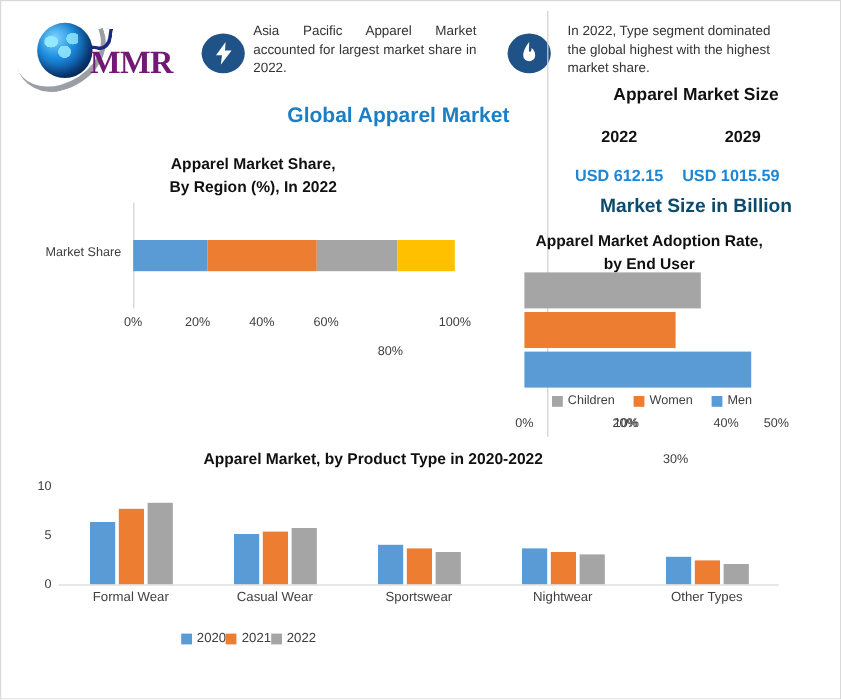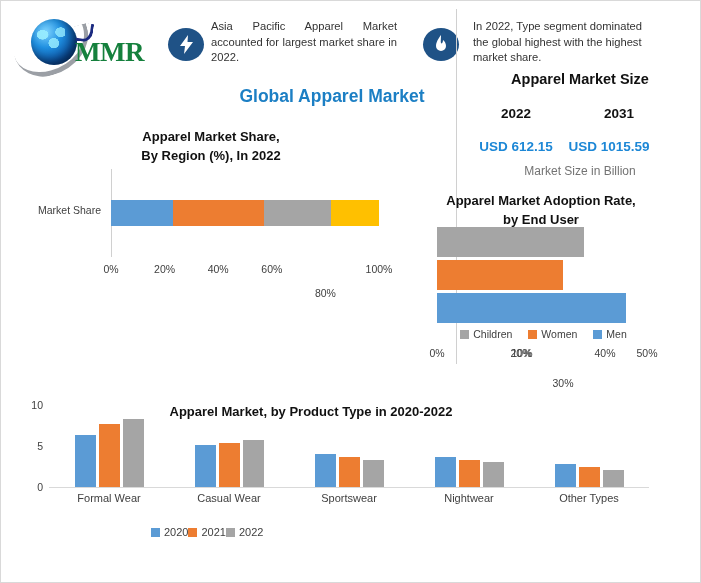--- a/index.html
+++ b/index.html
@@ -19,21 +19,21 @@
   .globe:after{content:"";position:absolute;left:6px;top:8px;width:28px;height:26px;
          background:
            radial-gradient(ellipse at 20% 30%, rgba(150,235,255,.95) 0 18%, transparent 19%),
            radial-gradient(ellipse at 60% 62%, rgba(150,235,255,.85) 0 22%, transparent 23%),
            radial-gradient(ellipse at 85% 20%, rgba(150,235,255,.8) 0 16%, transparent 17%);}
   .swoosh{position:absolute;left:2px;top:18px;width:74px;height:36px;
           border-bottom:5px solid #8a8f96;border-right:4px solid #8a8f96;
           border-radius:0 0 60% 40%/0 0 90% 70%;transform:rotate(-16deg);
           border-left:0;border-top:0;opacity:.85;}
   .mmr-text{position:absolute;left:62px;top:22px;font-family:"Liberation Serif",serif;
-            font-weight:bold;font-size:27px;color:#15803d;letter-spacing:-0.5px;}
+            font-weight:bold;font-size:27px;color:#701a75;letter-spacing:-0.5px;}
   .mmr-tick{position:absolute;left:64px;top:8px;width:13px;height:16px;
             border:3px solid #1b2a80;border-top:0;border-left:0;
             border-radius:0 0 60% 0;transform:rotate(8deg);}
 
   .badge{position:absolute;width:36px;height:33px;border-radius:50%;
          background:#1f5286;display:flex;align-items:center;justify-content:center;}
   #badge1{left:167px;top:27px;}
   #badge2{left:422px;top:27px;}
 
   .htext{position:absolute;font-size:11.2px;color:#333;line-height:15.5px;
@@ -50,21 +50,21 @@
   
   #ms-title{position:absolute;left:468px;top:70px;width:222px;text-align:center;
             font-size:14.5px;font-weight:bold;color:#111;}
   .ms-year{position:absolute;top:105px;font-size:13.5px;font-weight:bold;color:#111;
            text-align:center;width:90px;}
   #ms-y1{left:470px;} #ms-y2{left:573px;}
   .ms-val{position:absolute;top:138px;font-size:13.5px;font-weight:bold;color:#1c87d6;
           text-align:center;width:100px;}
   #ms-v1{left:465px;} #ms-v2{left:558px;}
   #ms-sub{position:absolute;left:468px;top:163px;width:222px;text-align:center;
-          font-size:12px;color:#737373;}
+          font-size:16px;color:#0c4a6e;font-weight:bold;}
 
   
   #c1-title{position:absolute;left:60px;top:126px;width:300px;text-align:center;
             font-size:13px;font-weight:bold;color:#111;line-height:19px;}
   #c1-cat{position:absolute;left:12px;top:203px;width:88px;text-align:right;
           font-size:10.5px;color:#404040;}
   #c1-plot{position:absolute;left:110px;top:168px;width:268px;height:88px;}
   #c1-axisline{position:absolute;left:110px;top:168px;width:1px;height:88px;background:#d0d0d0;}
   #c1-bar{position:absolute;left:0;top:31px;height:26px;width:268px;display:flex;}
   #c1-bar > div{height:100%;}
@@ -81,21 +81,21 @@
             font-size:13px;font-weight:bold;color:#111;line-height:19px;}
   #c2-plot{position:absolute;left:436px;top:226px;width:210px;height:98px;}
   .c2-bar{position:absolute;left:0;height:30px;}
   #c2-legend{position:absolute;left:430px;top:327px;width:225px;
              display:flex;justify-content:center;gap:16px;font-size:10.5px;color:#404040;}
   .c2-ticks{position:absolute;left:420px;top:346px;width:250px;height:14px;}
   .c2-ticks span{position:absolute;font-size:10.5px;color:#404040;
                  transform:translateX(-50%);white-space:nowrap;}
 
   
-  #c3-title{position:absolute;left:80px;top:403px;width:460px;text-align:center;
+  #c3-title{position:absolute;left:80px;top:374px;width:460px;text-align:center;
             font-size:13px;font-weight:bold;color:#111;}
   #c3-base{position:absolute;left:48px;top:486px;width:600px;height:1px;background:#d9d9d9;}
   .c3-ylab{position:absolute;right:0;font-size:10.5px;color:#404040;transform:translateY(-50%);}
   #c3-yaxis{position:absolute;left:8px;top:404px;width:34px;height:82px;}
   #c3-groups{position:absolute;left:48px;top:404px;width:600px;height:82px;display:flex;}
   .c3-group{flex:1;display:flex;align-items:flex-end;justify-content:center;gap:3px;height:100%;}
   .c3-bar{width:21px;}
   #c3-xlabels{position:absolute;left:48px;top:491px;width:600px;display:flex;}
   #c3-xlabels div{flex:1;text-align:center;font-size:11px;color:#404040;}
   #c3-legend{position:absolute;left:150px;top:525px;width:400px;
@@ -130,21 +130,21 @@
     <div>the global highest with the highest</div>
     <div class="lastline">market share.</div>
   </div>
 
   <div id="divider" class="vline"></div>
 
   <div id="main-title">Global Apparel Market</div>
 
   <div id="ms-title">Apparel Market Size</div>
   <div id="ms-y1" class="ms-year">2022</div>
-  <div id="ms-y2" class="ms-year">2031</div>
+  <div id="ms-y2" class="ms-year">2029</div>
   <div id="ms-v1" class="ms-val">USD 612.15</div>
   <div id="ms-v2" class="ms-val">USD 1015.59</div>
   <div id="ms-sub">Market Size in Billion</div>
 
   <div id="c1-title">
     <div>Apparel Market Share,</div>
     <div>By Region (%), In 2022</div>
   </div>
   <div id="c1-cat">Market Share</div>
   <div id="c1-axisline"></div>

